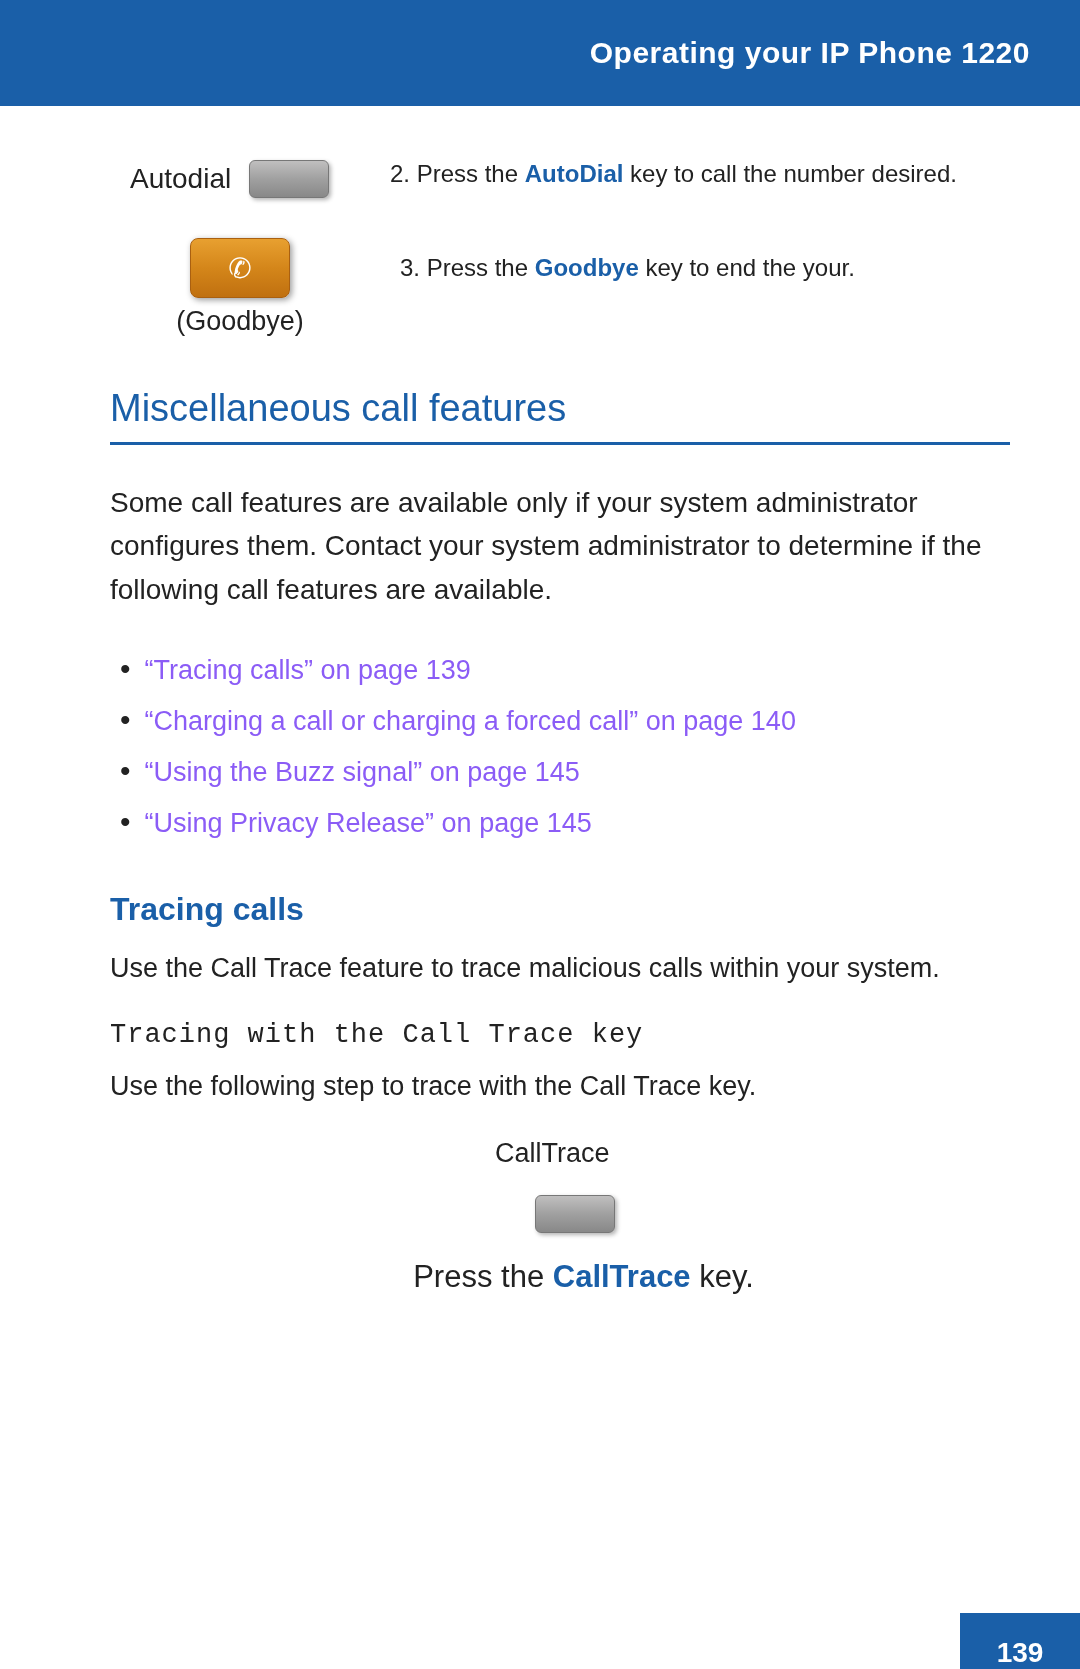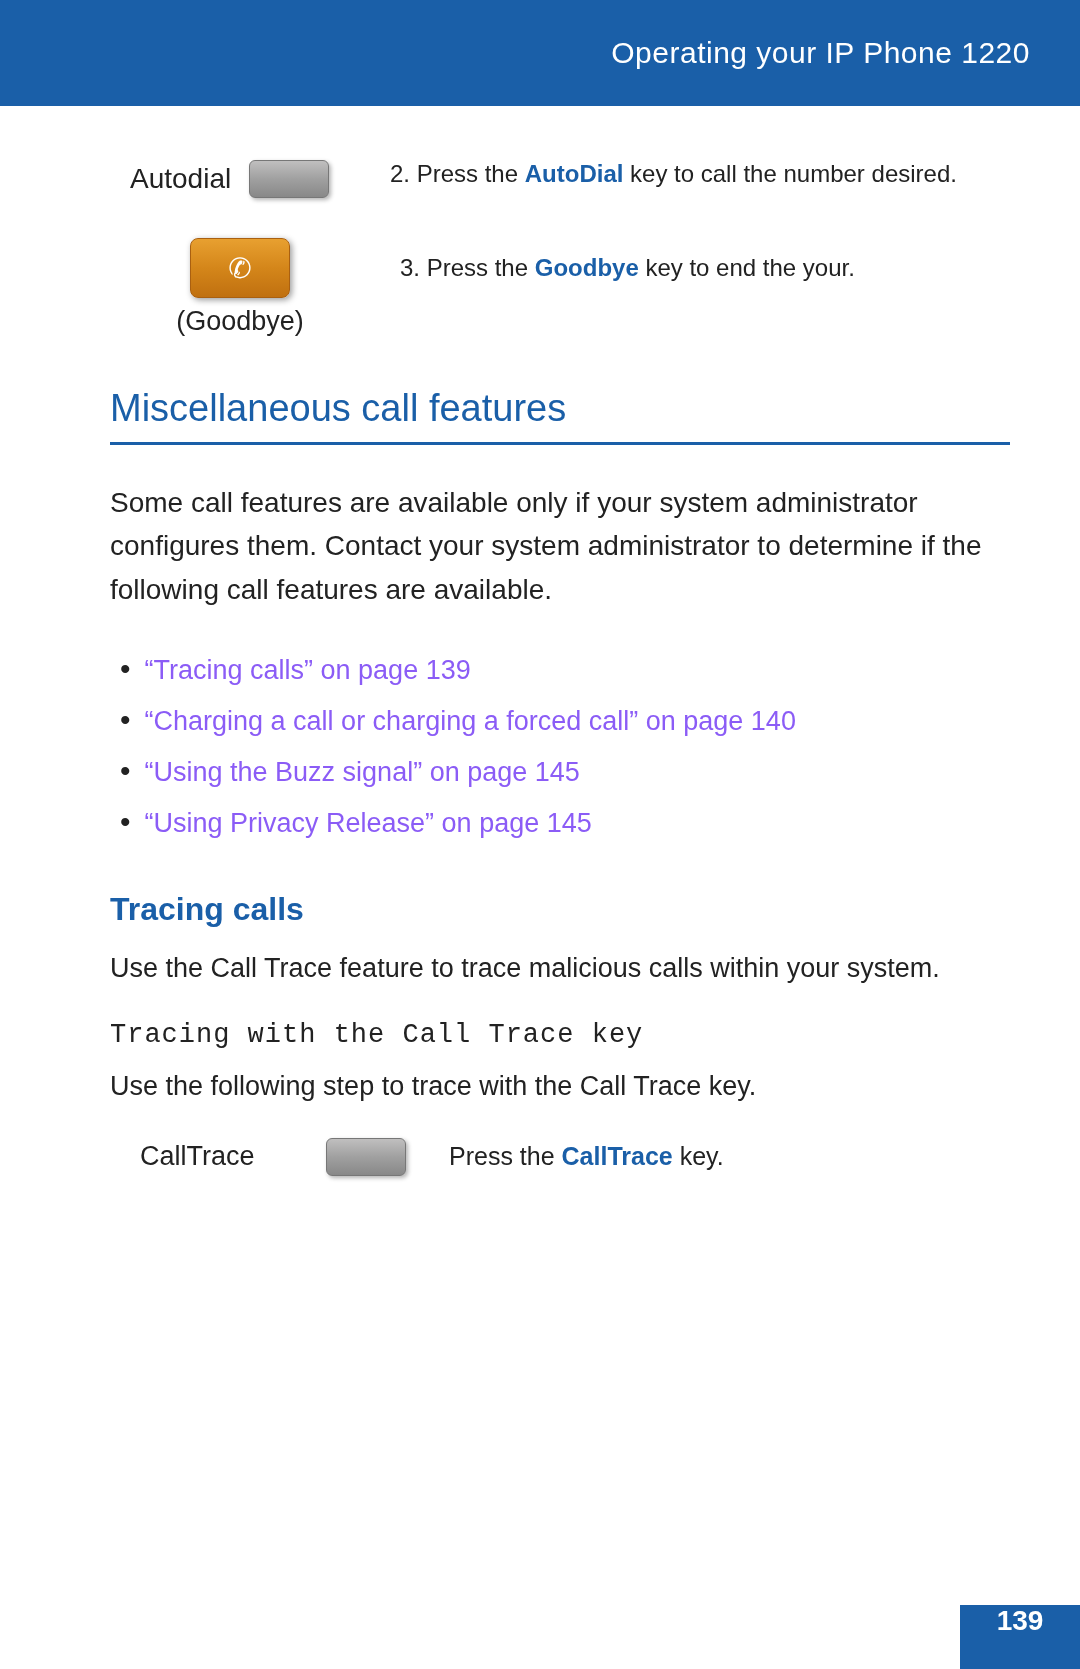--- a/index.html
+++ b/index.html
@@ -31,21 +31,21 @@
 
     .header-title {
       color: #ffffff;
       font-size: 30px;
       font-weight: bold;
       letter-spacing: 0.5px;
     }
 
     .header-title span {
       color: #ffffff;
-      font-weight: 400;
+      font-weight: 700;
     }
 
     
     .content {
       padding: 50px 70px 80px 110px;
     }
 
     
     .autodial-row {
       display: flex;
@@ -200,44 +200,45 @@
       letter-spacing: 1px;
     }
 
     
     .calltrace-row {
       display: flex;
       align-items: center;
       margin-left: 30px;
       margin-top: 30px;
       gap: 26px;
+      flex-direction: column;
     }
 
     .calltrace-label {
       font-size: 27px;
       color: #222;
       min-width: 160px;
     }
 
     .calltrace-text {
-      font-size: 25px;
+      font-size: 31px;
       color: #222;
       margin-left: 17px;
     }
 
     
     .page-footer {
       position: absolute;
       bottom: 0;
       right: 0;
       width: 120px;
-      height: 64px;
+      height: 56px;
       background: #1a5fa8;
       display: flex;
-      align-items: flex-start;
+      align-items: flex-end;
       justify-content: center;
     }
 
     .page-number {
       color: #ffffff;
       font-size: 28px;
       font-weight: bold;
     }
   </style>
 </head>

